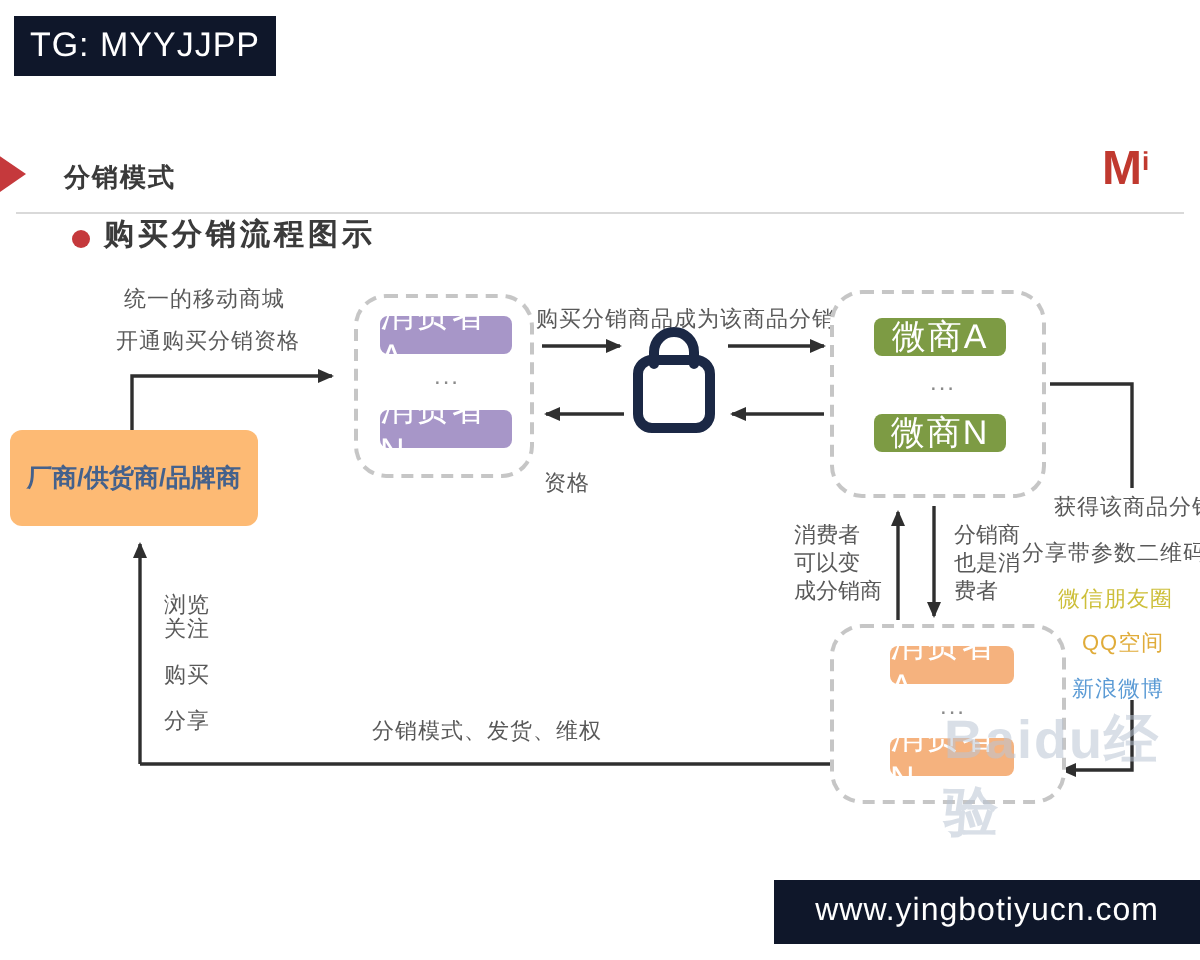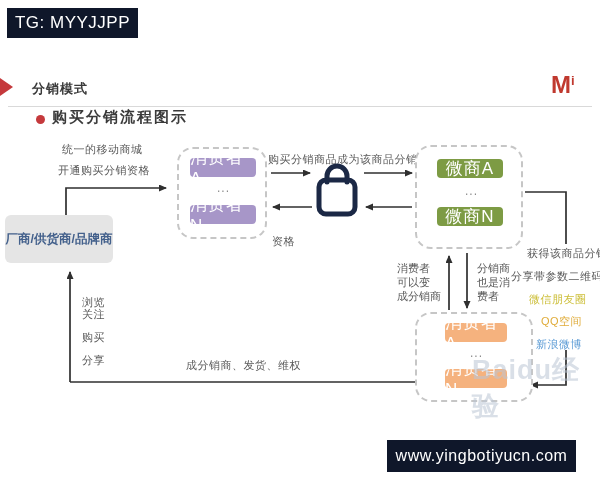--- a/index.html
+++ b/index.html
@@ -13,21 +13,21 @@
   }
   .abs { position: absolute; }
 
   
   .bar {
     background: #0f172a; color: #ffffff;
     display: flex; align-items: center; justify-content: center;
     letter-spacing: 0.5px;
   }
   .tg-bar { left: 7px; top: 8px; width: 131px; height: 30px; font-size: 17px; }
-  .site-bar { left: 387px; top: 440px; width: 189px; height: 32px; font-size: 16px; }
+  .site-bar { left: 387px; top: 440px; width: 213px; height: 32px; font-size: 16px; }
 
   
   .red-marker {
     left: -3px; top: 76px;
     width: 0; height: 0;
     border-top: 11px solid transparent;
     border-bottom: 11px solid transparent;
     border-left: 16px solid #c5393c;
   }
   .section-title { left: 32px; top: 80px; font-size: 13px; font-weight: bold; color: #3a3a3a; letter-spacing: 1px; }
@@ -37,22 +37,22 @@
   .divider { left: 8px; top: 106px; width: 584px; height: 1px; background: #d9d9d9; }
   .bullet { left: 36px; top: 115px; width: 9px; height: 9px; border-radius: 50%; background: #c5393c; }
   .heading { left: 52px; top: 108px; font-size: 15px; font-weight: bold; color: #3a3a3a; letter-spacing: 2px; }
 
   
   .label { font-size: 11px; color: #595959; letter-spacing: 0.5px; white-space: nowrap; }
   .label3 { font-size: 11px; color: #595959; line-height: 14px; white-space: nowrap; }
 
   
   .mall-box {
-    left: 5px; top: 215px; width: 108px; height: 48px;
-    background: #e5e5e5; border-radius: 6px;
+    left: 5px; top: 215px; width: 124px; height: 48px;
+    background: #fdba74; border-radius: 6px;
     display: flex; flex-direction: column; align-items: center; justify-content: center;
     color: #44618c; font-weight: bold; font-size: 12.5px; line-height: 1.6;
     text-align: center;
   }
 
   
   .dashed-box {
     border: 2px dashed #c6c6c6; border-radius: 16px; background: #ffffff;
   }
   .box-consumers-top { left: 177px; top: 147px; width: 90px; height: 92px; }
@@ -136,21 +136,21 @@
   <div class="abs label layer" style="left:58px; top:163px;">开通购买分销资格</div>
 
   <div class="abs mall-box layer">
     <div>厂商/供货商/品牌商</div>
   </div>
 
   <div class="abs label layer" style="left:82px; top:295px;">浏览</div>
   <div class="abs label layer" style="left:82px; top:307px;">关注</div>
   <div class="abs label layer" style="left:82px; top:330px;">购买</div>
   <div class="abs label layer" style="left:82px; top:353px;">分享</div>
-  <div class="abs label layer" style="left:186px; top:358px;">成分销商、发货、维权</div>
+  <div class="abs label layer" style="left:186px; top:358px;">分销模式、发货、维权</div>
 
   <div class="abs dashed-box box-consumers-top layer">
     <div class="btn btn-purple" style="left:11px; top:9px; width:66px;">消费者A</div>
     <div class="dots" style="left:38px; top:32px;">...</div>
     <div class="btn btn-purple" style="left:11px; top:56px; width:66px;">消费者N</div>
   </div>
 
   <div class="abs label layer" style="left:268px; top:152px;">购买分销商品成为该商品分销商</div>
   <div class="abs label layer" style="left:272px; top:234px;">资格</div>
 

